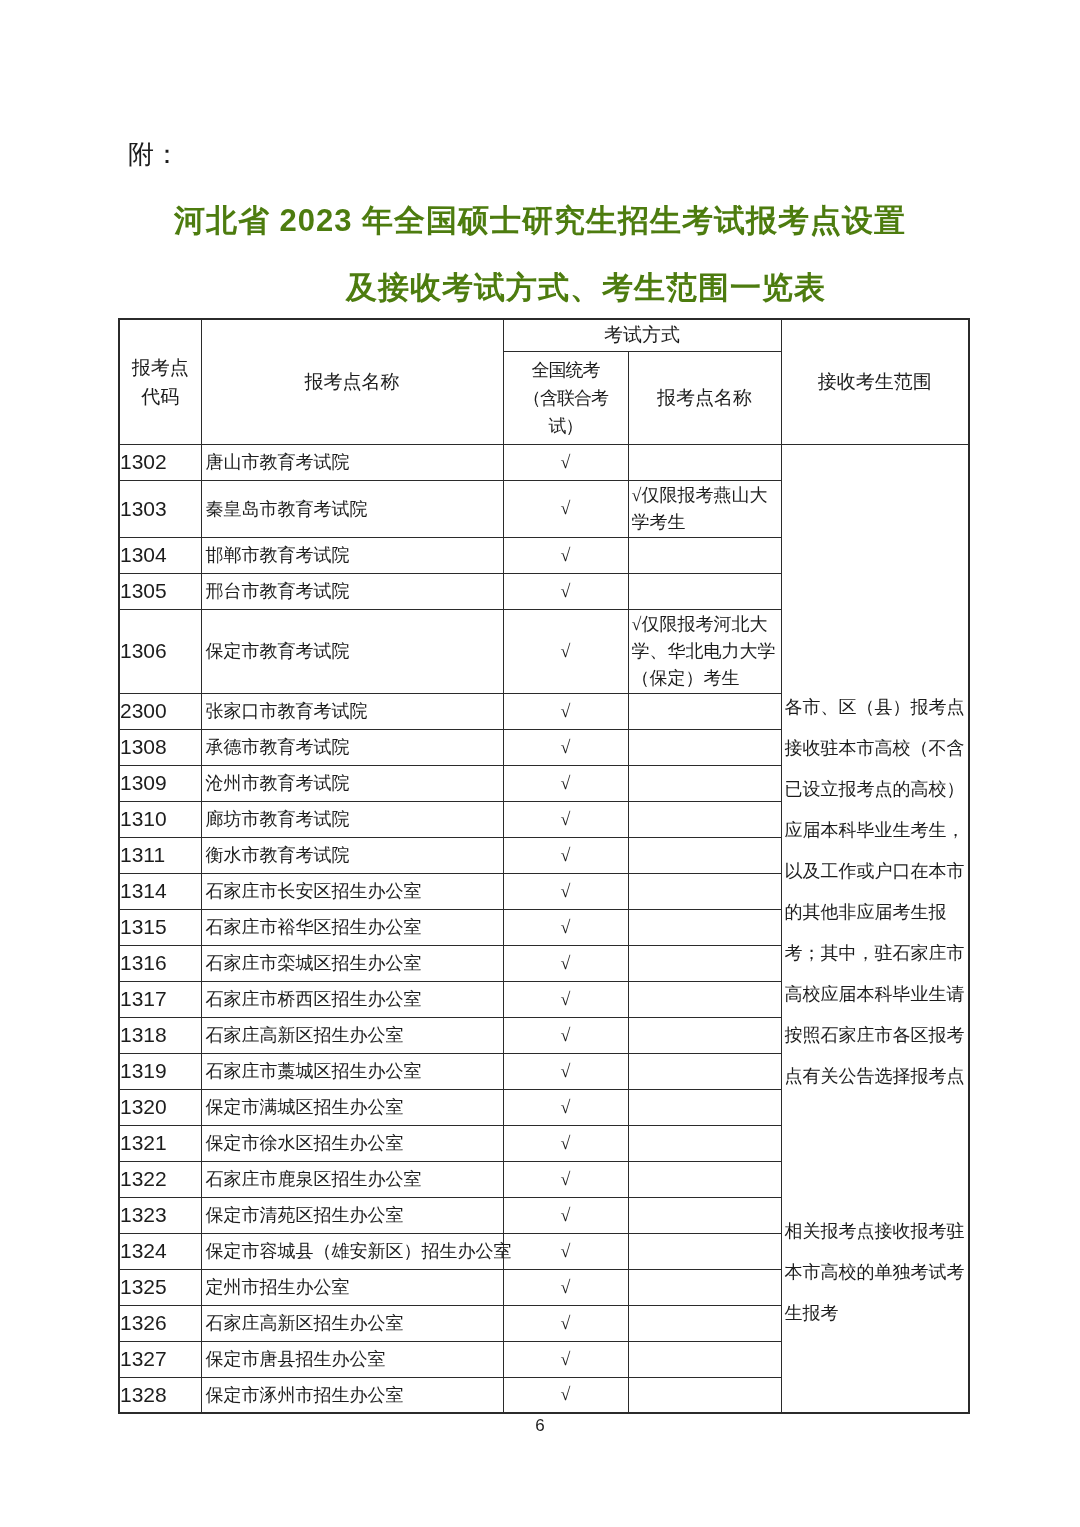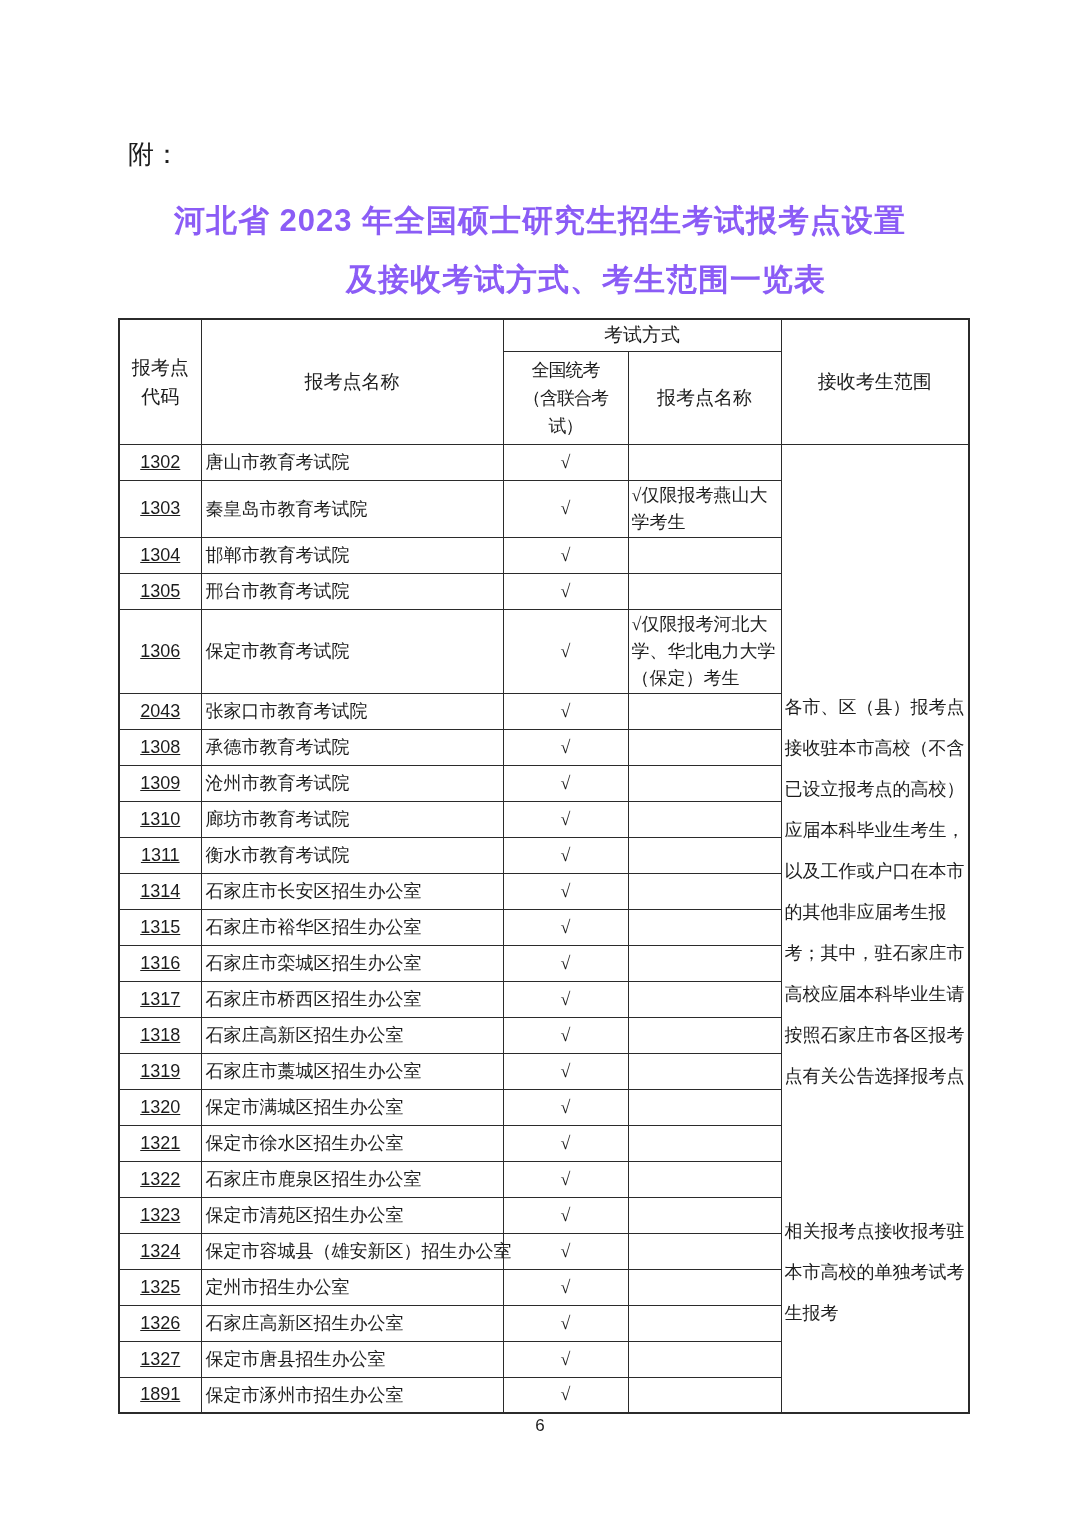--- a/index.html
+++ b/index.html
@@ -22,24 +22,24 @@
   }
   .title {
     position: absolute;
     left: 0;
     right: 0;
     text-align: center;
     font-family: "Liberation Sans", "DejaVu Sans", sans-serif;
     font-weight: bold;
     font-size: 31px;
     letter-spacing: 1px;
-    color: #8b5cf6;
+    color: #4d7c0f;
   }
   .title.l1 { top: 200px; }
-  .title.l2 { top: 259px; padding-left: 92px; }
+  .title.l2 { top: 267px; padding-left: 92px; }
 
   table.reg {
     position: absolute;
     left: 118px;
     top: 318px;
     width: 850px;
     border-collapse: collapse;
     table-layout: fixed;
     border: 2px solid #2b2b2b;
   }
@@ -48,24 +48,22 @@
     font-weight: normal;
     vertical-align: middle;
   }
   thead tr.h1 { height: 32px; }
   thead tr.h2 { height: 58px; }
   th { font-size: 19px; text-align: center; }
   th.c-code { white-space: pre-line; line-height: 29px; }
   th.c-national { white-space: pre-line; line-height: 28px; font-size: 18px; letter-spacing: -1px; padding: 4px; }
   tbody tr { height: 36px; }
   td.code {
-    text-align: center;
     font-family: "Liberation Sans", "DejaVu Sans", sans-serif;
-    font-size: 18px;
-    text-decoration: underline;
+    font-size: 21px;
   }
   td.name {
     font-size: 18px;
     padding: 2px 0 2px 4px;
     white-space: nowrap;
     overflow: visible;
   }
   td.check { text-align: center; font-size: 18px; }
   td.sep {
     font-size: 18px;
@@ -173,21 +171,21 @@
   </tr>
         <tr>
     <td class="code">1306</td>
     <td class="name">保定市教育考试院</td>
     <td class="check">√</td>
     <td class="sep">√仅限报考河北大
 学、华北电力大学
 （保定）考生</td>
   </tr>
         <tr>
-    <td class="code">2043</td>
+    <td class="code">2300</td>
     <td class="name">张家口市教育考试院</td>
     <td class="check">√</td>
     <td class="sep"></td>
   </tr>
         <tr>
     <td class="code">1308</td>
     <td class="name">承德市教育考试院</td>
     <td class="check">√</td>
     <td class="sep"></td>
   </tr>
@@ -287,21 +285,21 @@
     <td class="check">√</td>
     <td class="sep"></td>
   </tr>
         <tr>
     <td class="code">1327</td>
     <td class="name">保定市唐县招生办公室</td>
     <td class="check">√</td>
     <td class="sep"></td>
   </tr>
         <tr>
-    <td class="code">1891</td>
+    <td class="code">1328</td>
     <td class="name">保定市涿州市招生办公室</td>
     <td class="check">√</td>
     <td class="sep"></td>
   </tr>
       </tbody>
   </table>
 
   <div class="pageno">6</div>
 
 </div>

